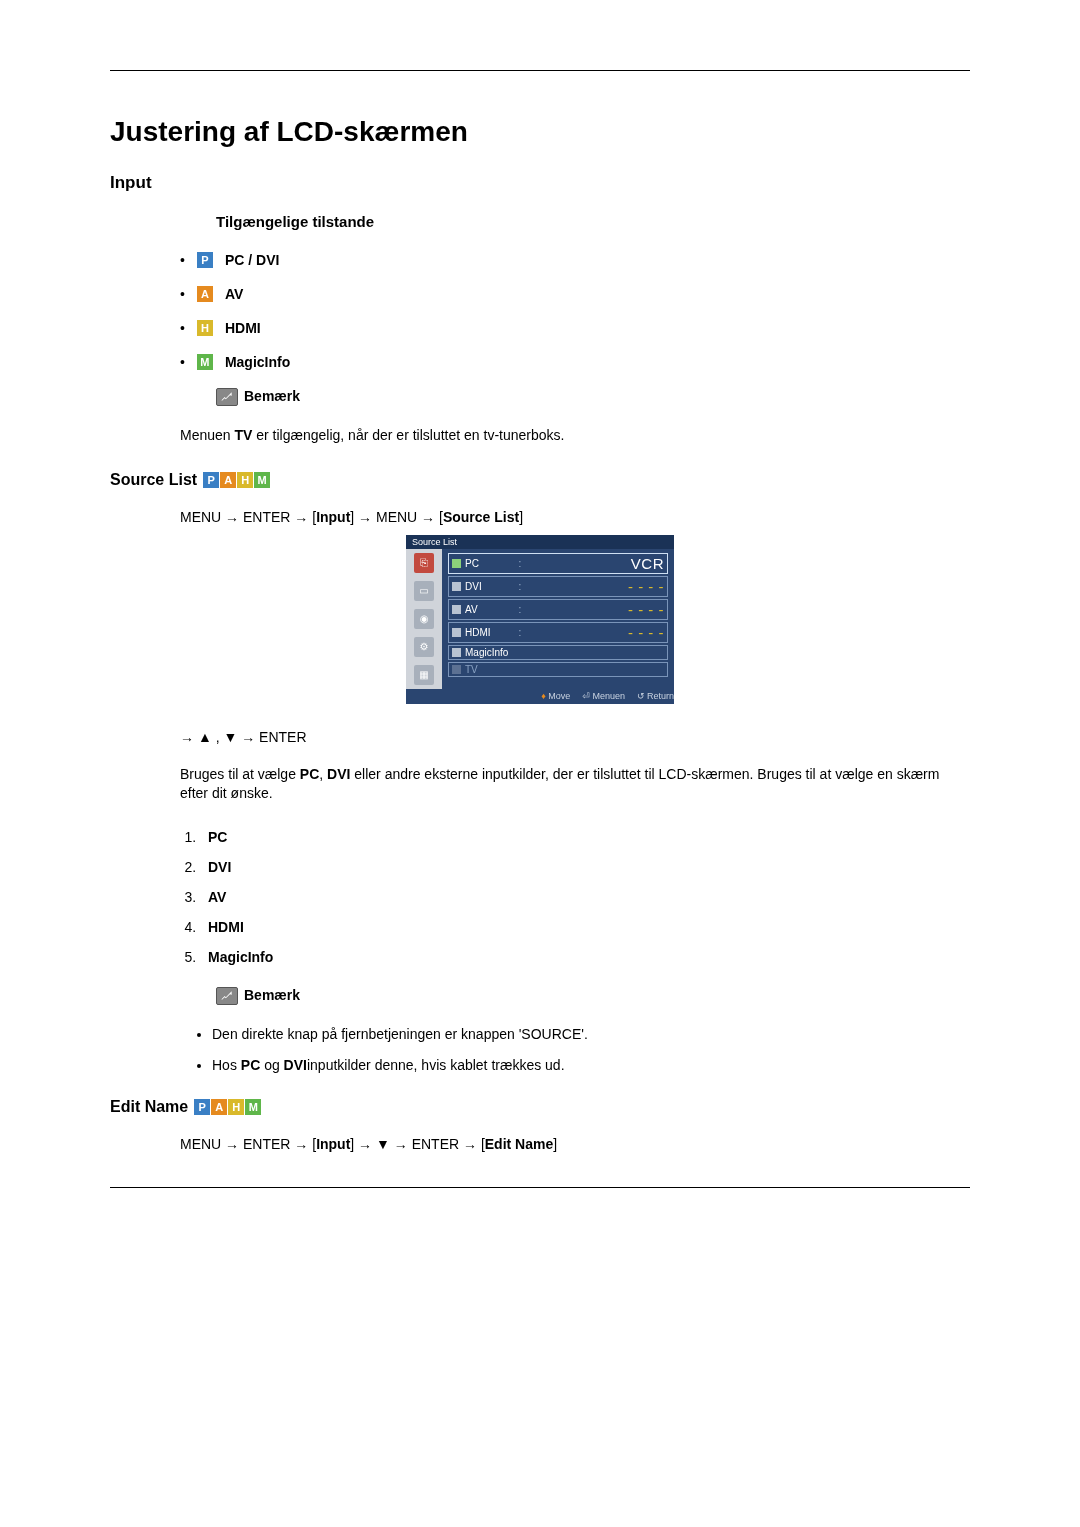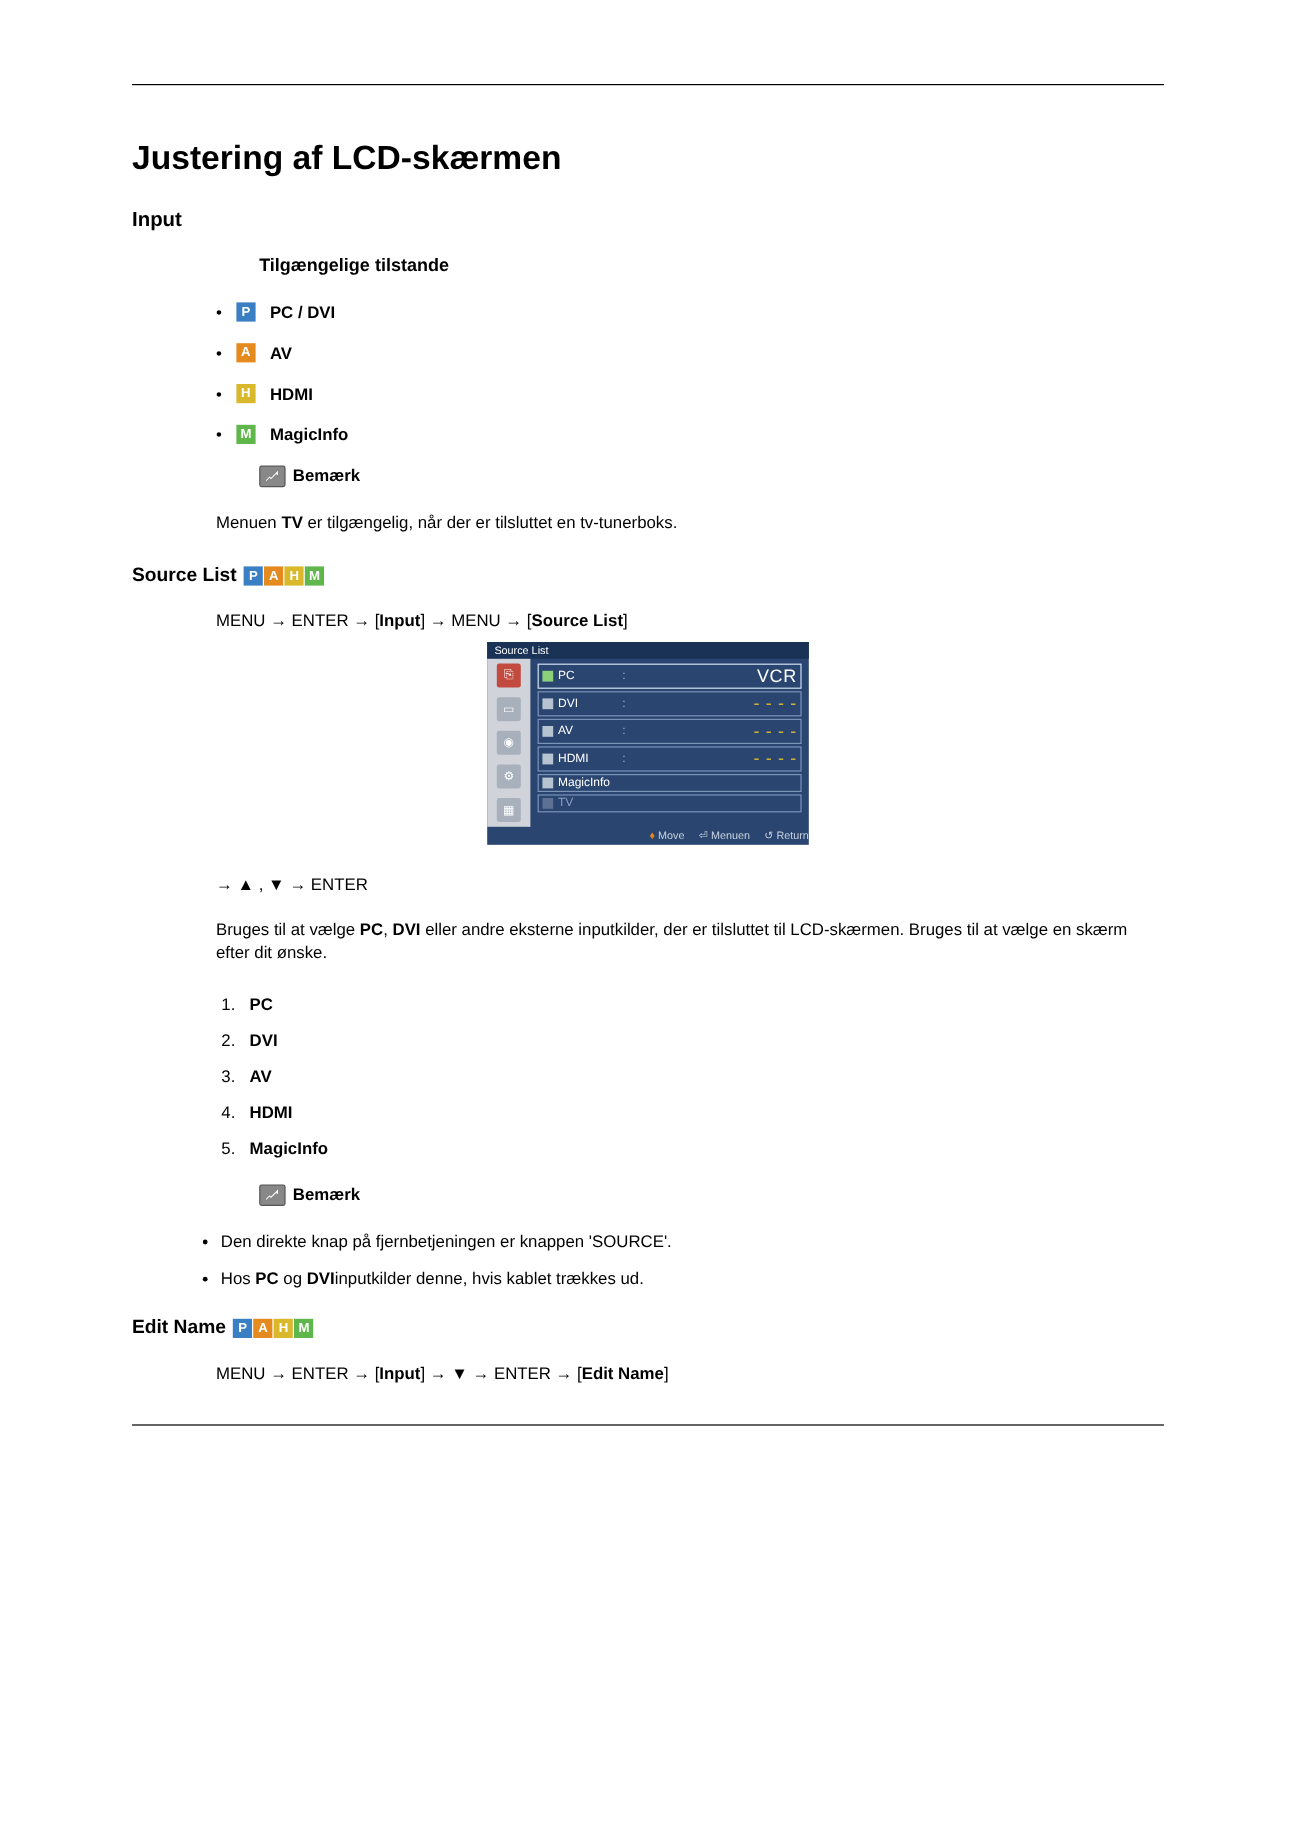--- a/index.html
+++ b/index.html
@@ -192,21 +192,21 @@
       margin-bottom: 22px;
       list-style-position: outside;
     }
     ol.num-list li {
       margin-bottom: 14px;
       padding-left: 8px;
     }
     ol.num-list li span { font-weight: bold; }
     ul.bullet-list {
       list-style: disc;
-      margin-left: 74px;
+      margin-left: 102px;
       margin-bottom: 22px;
     }
     ul.bullet-list li {
       margin-bottom: 12px;
       line-height: 1.4;
     }
   </style>
 </head>
 <body>
 

